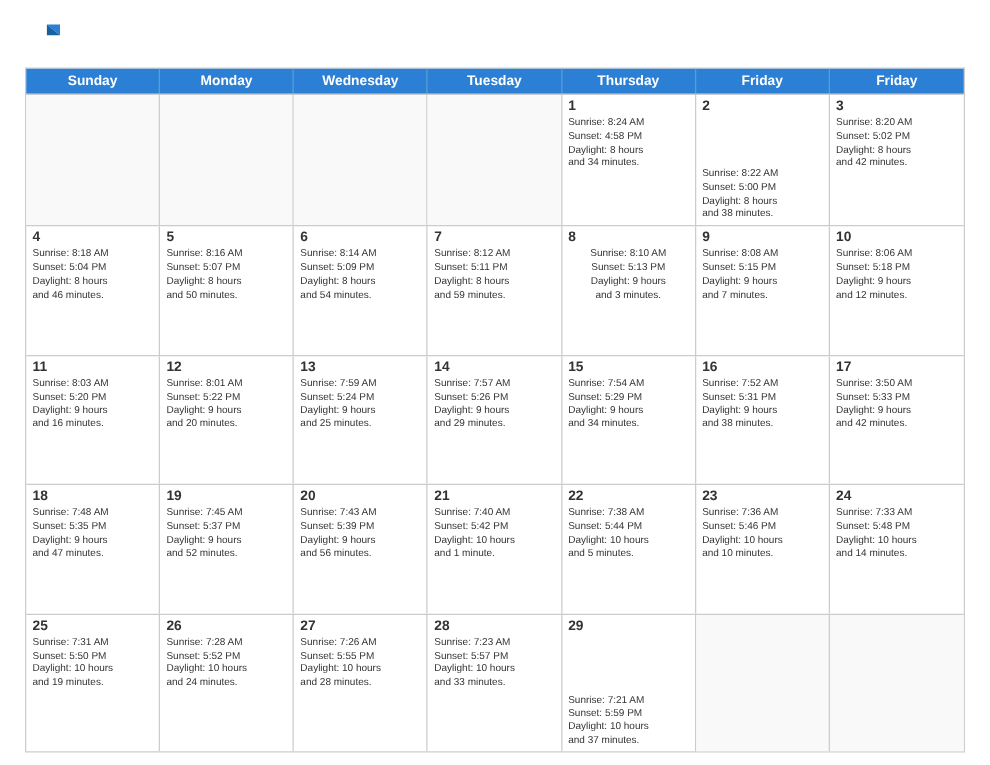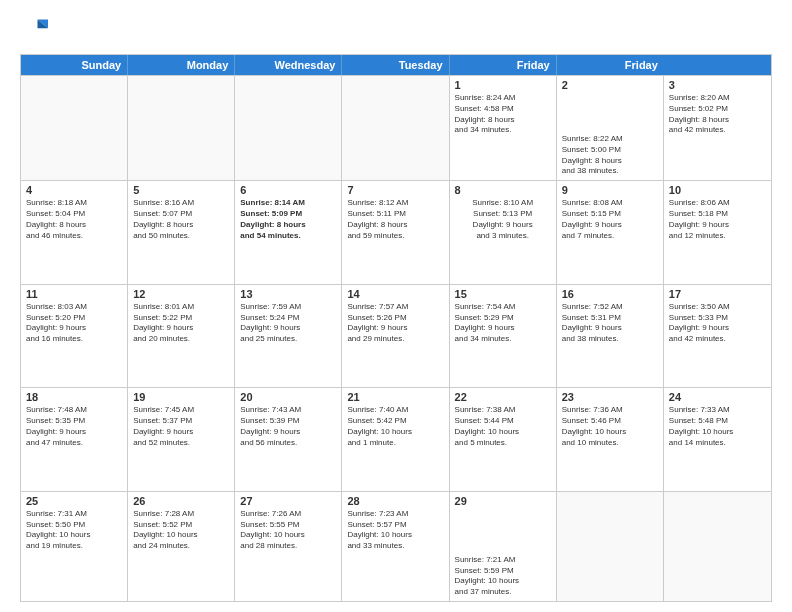--- a/index.html
+++ b/index.html
@@ -64,21 +64,21 @@
       display: grid;
       grid-template-columns: repeat(7, 1fr);
       background: #2b7fd4;
     }
     .cal-header-cell {
       color: #fff;
       font-size: 11px;
       font-weight: bold;
       padding: 4px 6px;
       border-right: 1px solid #5a9fd4;
-      text-align: right;
+      text-align: center;
     }
     .cal-header-cell:last-child { border-right: none; }
     .cal-body {
       flex: 1;
       display: flex;
       flex-direction: column;
     }
     .cal-week {
       display: grid;
       grid-template-columns: repeat(7, 1fr);
@@ -129,20 +129,21 @@
       <div class="subtitle"></div>
     </div>
   </div>
 
   <div class="calendar">
     <div class="cal-header-row">
     <div class="cal-header-cell">Sunday</div>
         <div class="cal-header-cell">Monday</div>
         <div class="cal-header-cell">Wednesday</div>
         <div class="cal-header-cell">Tuesday</div>
+        <div class="cal-header-cell">Thursday</div>
         <div class="cal-header-cell">Friday</div>
         <div class="cal-header-cell">Friday</div>
       </div>
     <div class="cal-body">
     <div class="cal-week">
           <div class="cal-cell empty"></div>
           <div class="cal-cell empty"></div>
           <div class="cal-cell empty"></div>
           <div class="cal-cell empty"></div>
           <div class="cal-cell">
@@ -177,21 +178,21 @@
           </div>
           <div class="cal-cell">
             <span class="day-num">5</span>
             <div class="day-info" style="white-space: pre-line;">Sunrise: 8:16 AM
 Sunset: 5:07 PM
 Daylight: 8 hours
 and 50 minutes.</div>
           </div>
           <div class="cal-cell">
             <span class="day-num">6</span>
-            <div class="day-info" style="white-space: pre-line; font-weight: bold;">Sunrise: 8:14 AM
+            <div class="day-info" style="white-space: pre-line;">Sunrise: 8:14 AM
 Sunset: 5:09 PM
 Daylight: 8 hours
 and 54 minutes.</div>
           </div>
           <div class="cal-cell">
             <span class="day-num">7</span>
             <div class="day-info" style="white-space: pre-line;">Sunrise: 8:12 AM
 Sunset: 5:11 PM
 Daylight: 8 hours
 and 59 minutes.</div>

